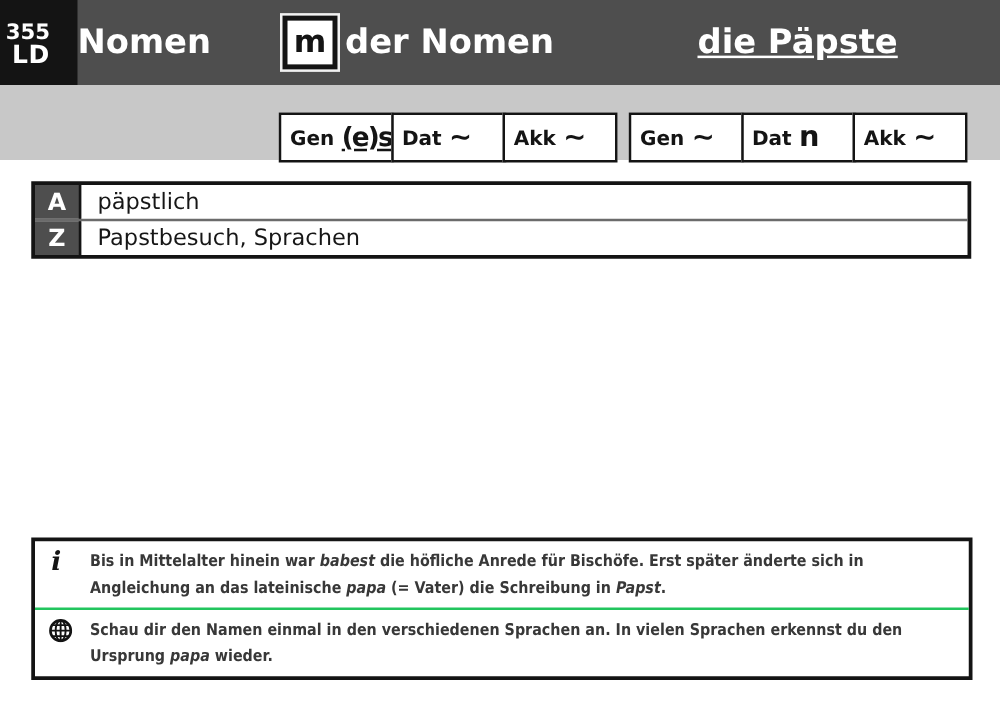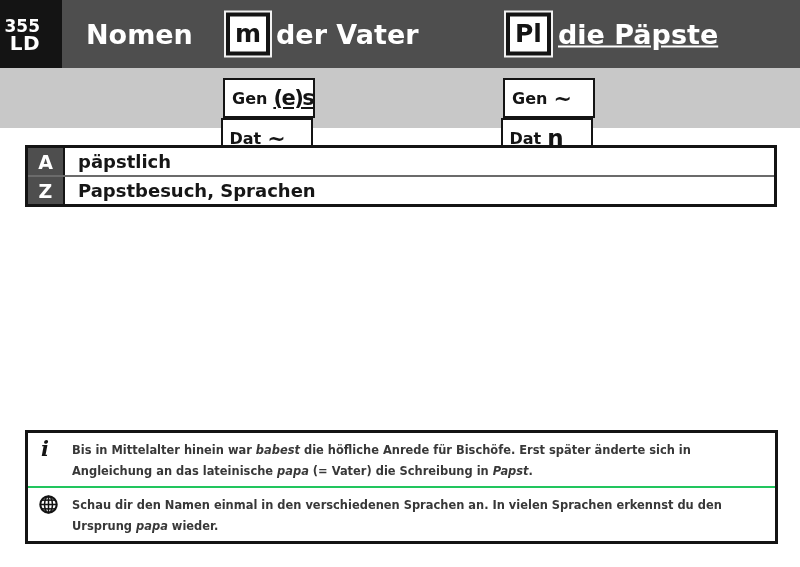--- a/index.html
+++ b/index.html
@@ -10,33 +10,33 @@
   
   .header{position:absolute;left:0;top:0;width:800px;height:68px;background:#4e4e4e;}
   .id-box{
     position:absolute;left:0;top:0;width:62px;height:68px;background:#141414;
     color:#fff;font-weight:bold;display:flex;flex-direction:column;justify-content:center;
     align-items:flex-end;padding-right:22px;box-sizing:border-box;
   }
   .id-num{font-size:17px;line-height:17px;}
   .id-code{font-size:20px;line-height:16px;letter-spacing:.5px;text-align:center;}
   .h-text{position:absolute;top:50%;transform:translateY(-50%);color:#fff;font-weight:bold;font-size:27px;white-space:nowrap;}
-  #cat{left:86px;text-align:center;}
+  #cat{left:62px;text-align:center;}
   #headword-sing{left:276px;}
   #headword-plur{left:558px;text-decoration:underline;}
   .badge{
     position:absolute;top:50%;transform:translateY(-50%);
     background:#fff;color:#141414;border:4px solid #141414;box-shadow:0 0 0 2px #f2f2f2;
     font-weight:bold;font-size:25px;line-height:1;padding:4px 5px 6px;min-width:22px;text-align:center;
   }
   #gender-badge{left:226px;}
   #plural-badge{left:506px;}
   
   .band{position:absolute;left:0;top:68px;width:800px;height:60px;background:#c8c8c8;}
-  .decl{position:absolute;top:10px;display:flex;flex-direction:column;}
+  .decl{position:absolute;top:22px;display:flex;}
   #decl-sing{left:223px;}
   #decl-plur{left:503px;}
   .cell{
     width:92px;height:40px;background:#fff;border:2.5px solid #141414;box-sizing:border-box;
     margin-left:-2.5px;display:flex;align-items:center;padding-left:7px;gap:6px;color:#141414;
   }
   .cell:first-child{margin-left:0;}
   .case{font-size:16px;font-weight:bold;}
   .ending{font-weight:bold;}
   .end-lg{font-size:21px;letter-spacing:-1.5px;text-decoration:underline;}
@@ -46,21 +46,21 @@
   .word-list{
     position:absolute;left:25px;top:145px;width:752px;box-sizing:border-box;
     border:3px solid #141414;background:#fff;
   }
   .wl-row{display:flex;height:27px;}
   .wl-row + .wl-row{border-top:2px solid #6b6b6b;}
   .wl-label{
     width:35px;flex:0 0 35px;background:#4e4e4e;color:#fff;font-weight:bold;font-size:19px;
     display:flex;align-items:center;justify-content:center;border-right:2px solid #141414;
   }
-  .wl-text{flex:1;display:flex;align-items:center;padding-left:13px;font-size:18px;font-weight:bold;color:#161616;}
+  .wl-text{flex:1;display:flex;align-items:center;padding-left:13px;font-size:18px;font-weight:normal;color:#161616;}
   
   .notes{
     position:absolute;left:25px;top:430px;width:753px;box-sizing:border-box;
     border:3px solid #141414;background:#fff;
   }
   .note-row{display:flex;padding:6px 6px 5px 10px;}
   .note-row + .note-row{border-top:2px solid #22c55e;}
   .note-icon{width:34px;flex:0 0 34px;padding-top:0px;color:#141414;}
   .info-glyph{font-family:"DejaVu Serif", serif;font-style:italic;font-weight:bold;font-size:21px;line-height:20px;margin-left:3px;}
   .note-text{flex:1;color:#383838;font-weight:bold;font-size:13px;line-height:21px;}
@@ -70,22 +70,21 @@
 </head>
 <body>
 
 <div class="header">
   <div class="id-box">
     <span class="id-num">355</span>
     <span class="id-code">LD</span>
   </div>
   <span class="h-text" id="cat">Nomen</span>
   <span class="badge" id="gender-badge">m</span>
-  <span class="h-text" id="headword-sing">der Vater</span>
-  <span class="badge" id="plural-badge">Pl</span>
+  <span class="h-text" id="headword-sing">der Nomen</span>
   <span class="h-text" id="headword-plur">die Päpste</span>
 </div>
 
 <div class="band">
   <div class="decl" id="decl-sing">
     <div class="cell">
       <span class="case">Gen</span>
       <span class="ending end-lg">(e)s</span>
     </div>
     <div class="cell">

